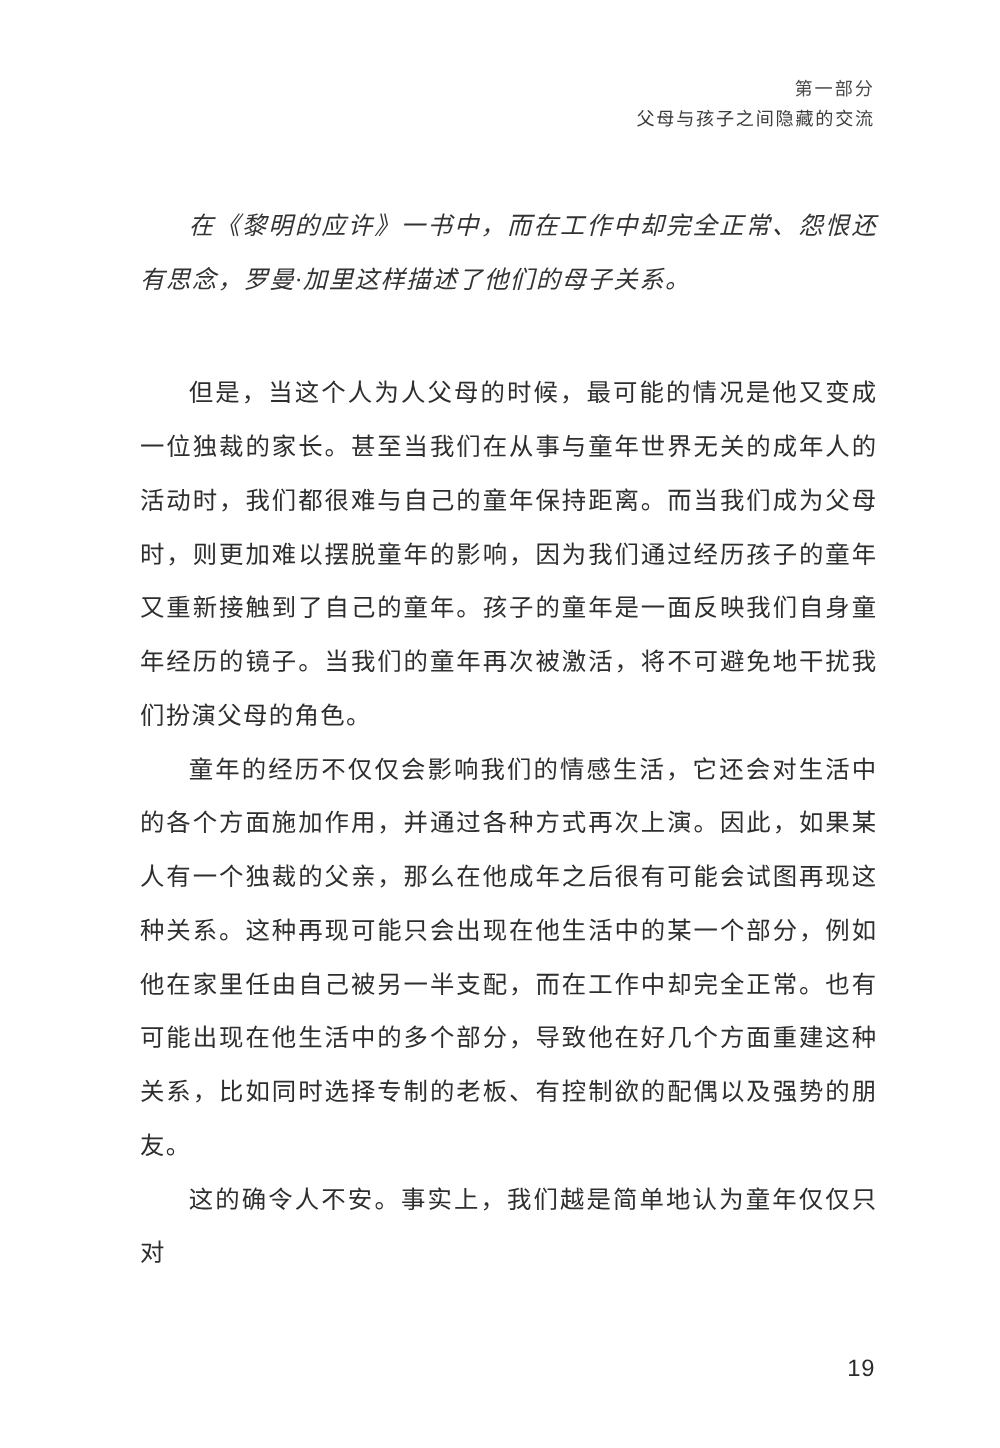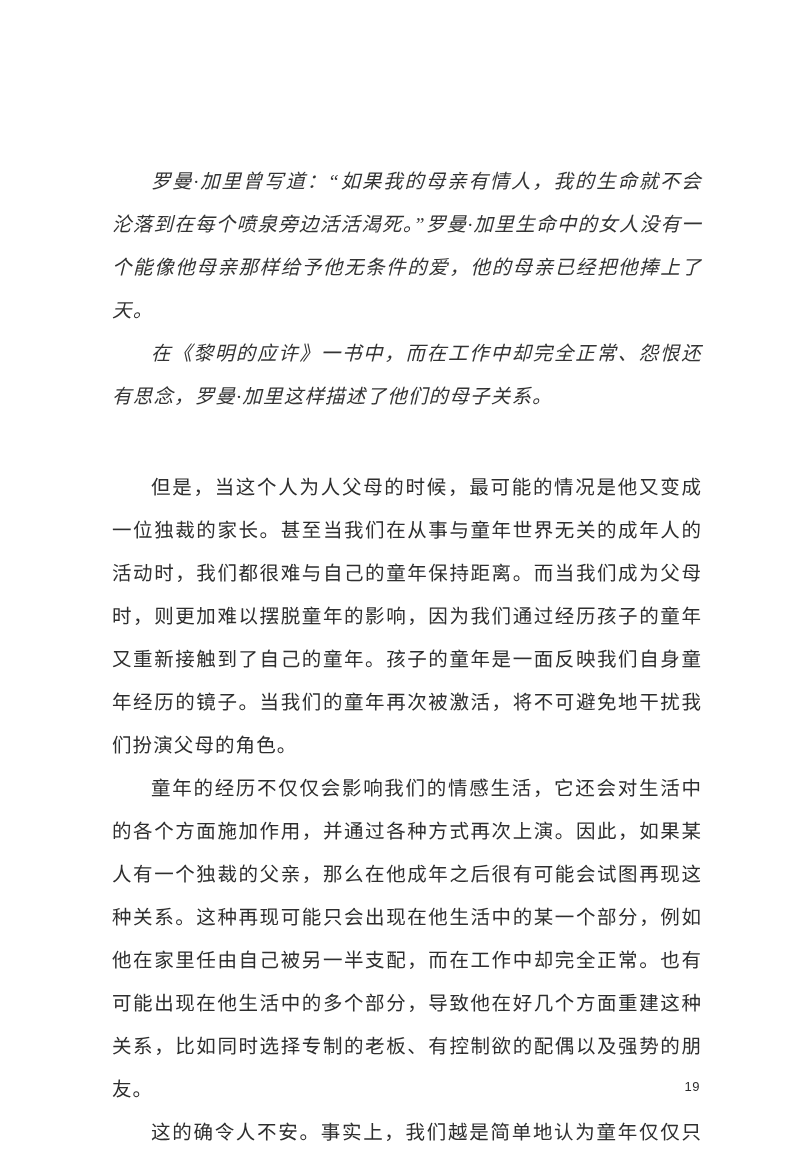--- a/index.html
+++ b/index.html
@@ -83,37 +83,40 @@
   }
   .body-block p {
     margin: 0;
     text-indent: 2em;
   }
 
   
   .folio {
     position: absolute;
     right: 100px;
-    bottom: 64px;
+    bottom: 51px;
     font-family: "Liberation Sans", "DejaVu Sans", sans-serif;
-    font-size: 13px;
+    font-size: 19px;
     color: #2b2b2b;
     letter-spacing: 0.5px;
   }
 </style>
 </head>
 <body>
 
 <div class="page">
 
+  <div class="running-head">
+    <span class="rh-line1">第一部分</span>
+    <span class="rh-line2">父母与孩子之间隐藏的交流</span>
+  </div>
 
   <div class="text-column">
 
     <div class="quote-block">
-      <p>罗曼·加里曾写道：“如果我的母亲有情人，我的生命就不会沦落到在每个喷泉旁边活活渴死。”罗曼·加里生命中的女人没有一个能像他母亲那样给予他无条件的爱，他的母亲已经把他捧上了天。</p>
       <p>在《黎明的应许》一书中，而在工作中却完全正常、怨恨还有思念，罗曼·加里这样描述了他们的母子关系。</p>
     </div>
 
     <div class="gap-after-quotes"></div>
 
     <div class="body-block">
       <p>但是，当这个人为人父母的时候，最可能的情况是他又变成一位独裁的家长。甚至当我们在从事与童年世界无关的成年人的活动时，我们都很难与自己的童年保持距离。而当我们成为父母时，则更加难以摆脱童年的影响，因为我们通过经历孩子的童年又重新接触到了自己的童年。孩子的童年是一面反映我们自身童年经历的镜子。当我们的童年再次被激活，将不可避免地干扰我们扮演父母的角色。</p>
       <p>童年的经历不仅仅会影响我们的情感生活，它还会对生活中的各个方面施加作用，并通过各种方式再次上演。因此，如果某人有一个独裁的父亲，那么在他成年之后很有可能会试图再现这种关系。这种再现可能只会出现在他生活中的某一个部分，例如他在家里任由自己被另一半支配，而在工作中却完全正常。也有可能出现在他生活中的多个部分，导致他在好几个方面重建这种关系，比如同时选择专制的老板、有控制欲的配偶以及强势的朋友。</p>
       <p>这的确令人不安。事实上，我们越是简单地认为童年仅仅只对</p>
     </div>

